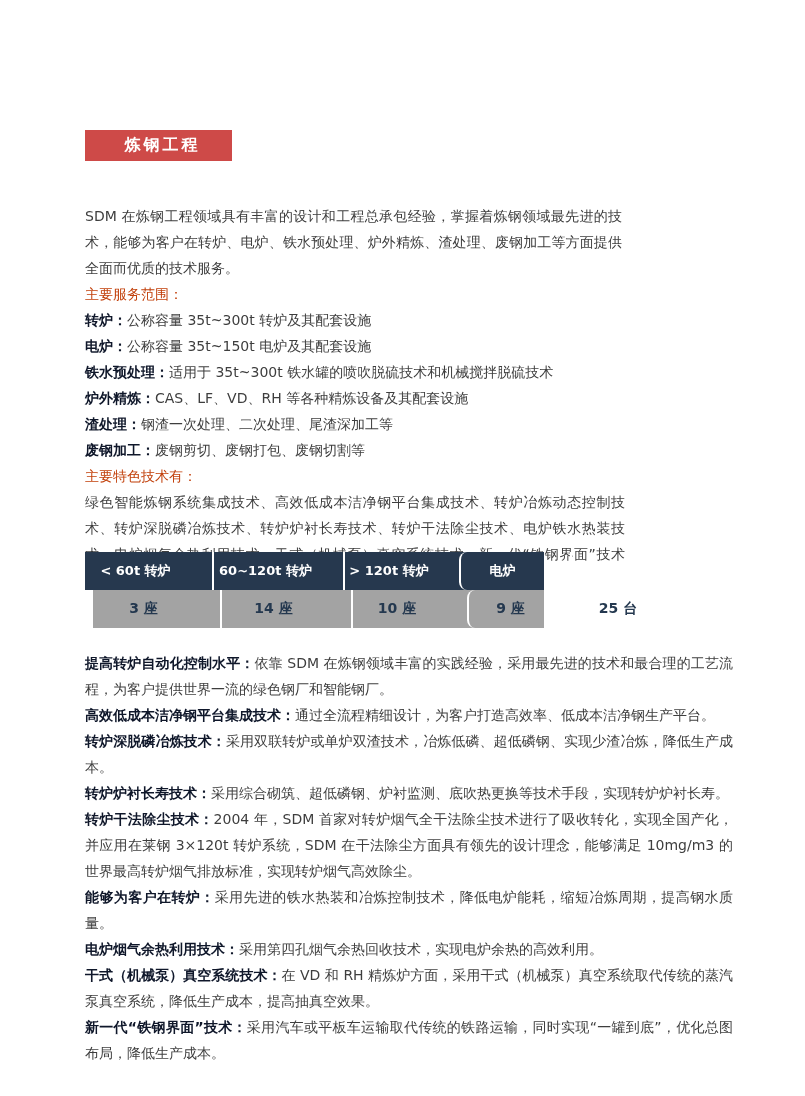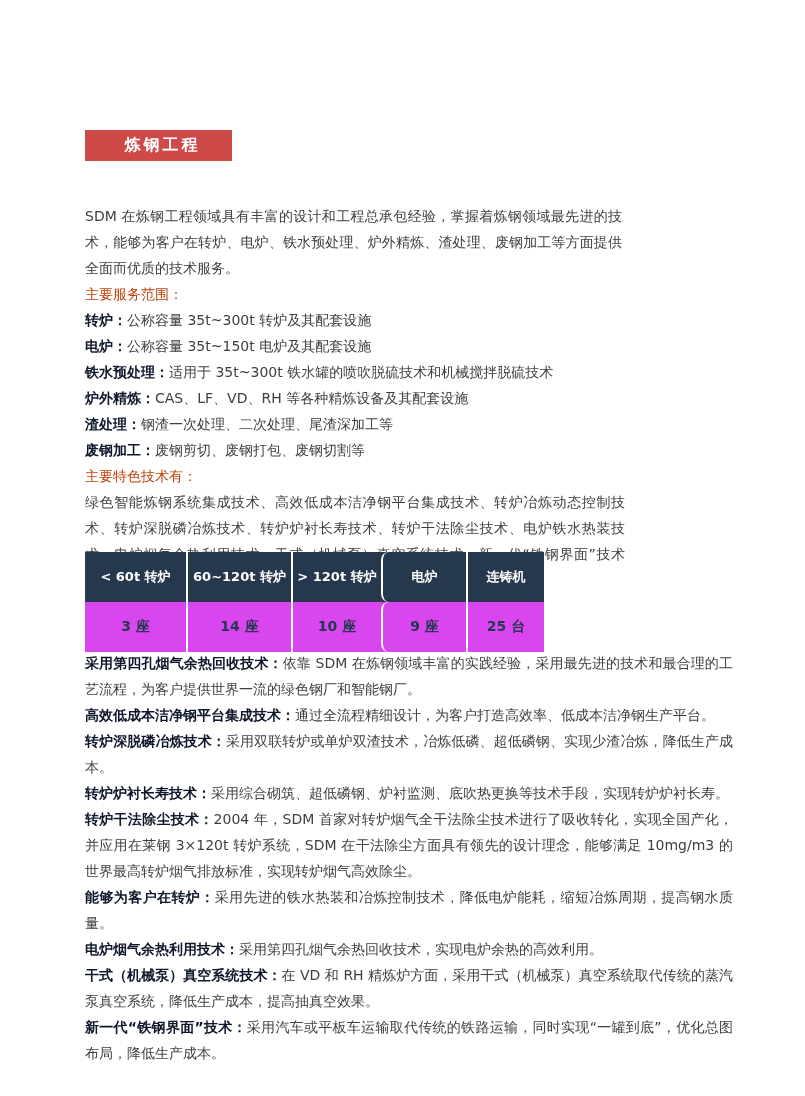--- a/index.html
+++ b/index.html
@@ -26,23 +26,23 @@
   }
   .top-section p { margin:0; }
   .lead { font-weight:bold; color:#0f172a; }
   .heading-line { font-weight:normal; color:#c2410c; }
   .intro { max-width:537px; }
   .summary { max-width:540px; }
   .stats-table {
     position:absolute; left:85px; top:552px; width:459px;
     font-weight:bold;
   }
-  .trow { display:flex; height:50px; }
+  .trow { display:flex; height:38px;gap:26px; }
   .trow.head { background:#26384e; color:#ffffff; font-size:13px; }
-  .trow.vals { background:#d946ef; color:#24384f; font-size:14px; }
+  .trow.vals { background:#a3a3a3; color:#24384f; font-size:14px;margin-left:8px; }
   .tcell {
     display:flex; align-items:center; justify-content:center;
     border-left:2px solid #ffffff;
   }
   .tcell:first-child { border-left:none; }
   .c0 { flex:0 0 101px; } .c1 { flex:0 0 105px; } .c2 { flex:0 0 90px; }
   .c3 { flex:0 0 85px;border-radius:8px; }  .c4 { flex:0 0 78px; }
   .bottom-section {
     position:absolute; left:85px; top:650px; width:648px;
     font-size:14px; line-height:26px; text-align:justify;
@@ -80,21 +80,21 @@
     <div class="trow vals">
       <div class="tcell c0">3 座</div>
       <div class="tcell c1">14 座</div>
       <div class="tcell c2">10 座</div>
       <div class="tcell c3">9 座</div>
       <div class="tcell c4">25 台</div>
     </div>
   </div>
 
   <div class="bottom-section">
-    <p><span class="lead">采用第四孔烟气余热回收技术：</span><span>依靠 SDM 在炼钢领域丰富的实践经验，采用最先进的技术和最合理的工艺流程，为客户提供世界一流的绿色钢厂和智能钢厂。</span></p>
+    <p><span class="lead">提高转炉自动化控制水平：</span><span>依靠 SDM 在炼钢领域丰富的实践经验，采用最先进的技术和最合理的工艺流程，为客户提供世界一流的绿色钢厂和智能钢厂。</span></p>
     <p><span class="lead">高效低成本洁净钢平台集成技术：</span><span>通过全流程精细设计，为客户打造高效率、低成本洁净钢生产平台。</span></p>
     <p><span class="lead">转炉深脱磷冶炼技术：</span><span>采用双联转炉或单炉双渣技术，冶炼低磷、超低磷钢、实现少渣冶炼，降低生产成本。</span></p>
     <p><span class="lead">转炉炉衬长寿技术：</span><span>采用综合砌筑、超低磷钢、炉衬监测、底吹热更换等技术手段，实现转炉炉衬长寿。</span></p>
     <p><span class="lead">转炉干法除尘技术：</span><span>2004 年，SDM 首家对转炉烟气全干法除尘技术进行了吸收转化，实现全国产化，并应用在莱钢 3×120t 转炉系统，SDM 在干法除尘方面具有领先的设计理念，能够满足 10mg/m3 的世界最高转炉烟气排放标准，实现转炉烟气高效除尘。</span></p>
     <p><span class="lead">能够为客户在转炉：</span><span>采用先进的铁水热装和冶炼控制技术，降低电炉能耗，缩短冶炼周期，提高钢水质量。</span></p>
     <p><span class="lead">电炉烟气余热利用技术：</span><span>采用第四孔烟气余热回收技术，实现电炉余热的高效利用。</span></p>
     <p><span class="lead">干式（机械泵）真空系统技术：</span><span>在 VD 和 RH 精炼炉方面，采用干式（机械泵）真空系统取代传统的蒸汽泵真空系统，降低生产成本，提高抽真空效果。</span></p>
     <p><span class="lead">新一代“铁钢界面”技术：</span><span>采用汽车或平板车运输取代传统的铁路运输，同时实现“一罐到底”，优化总图布局，降低生产成本。</span></p>
   </div>
 

